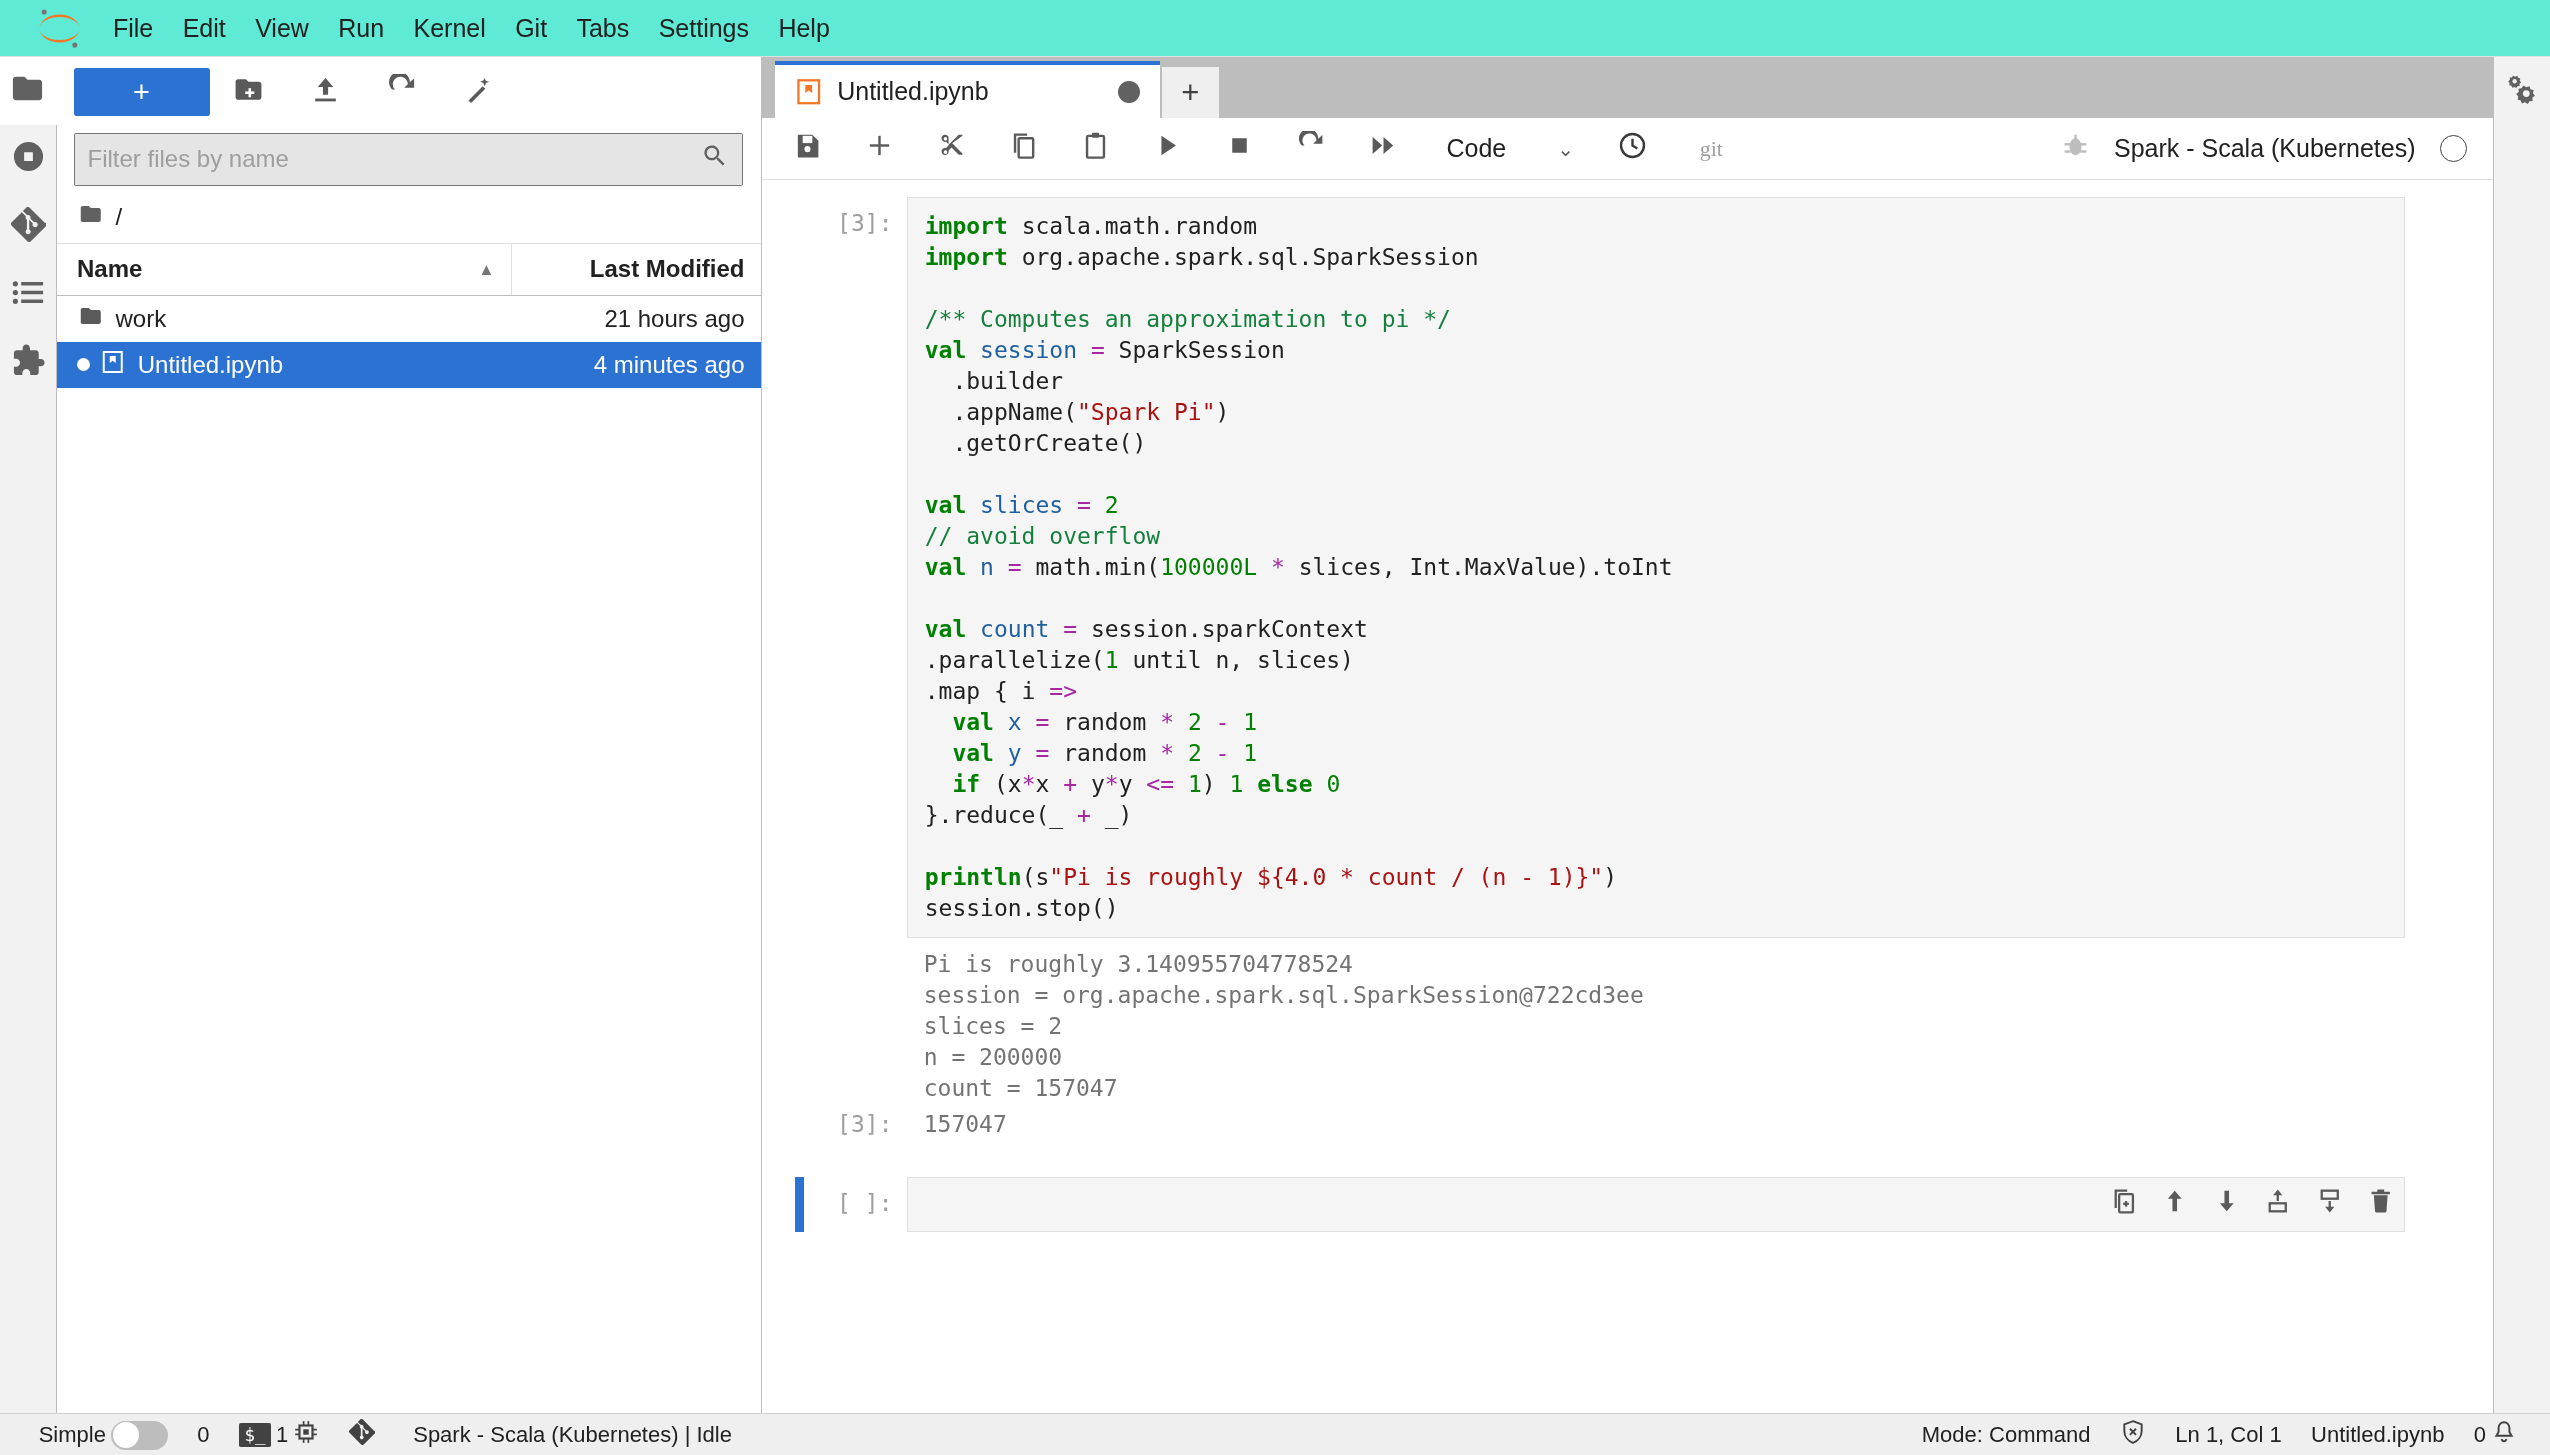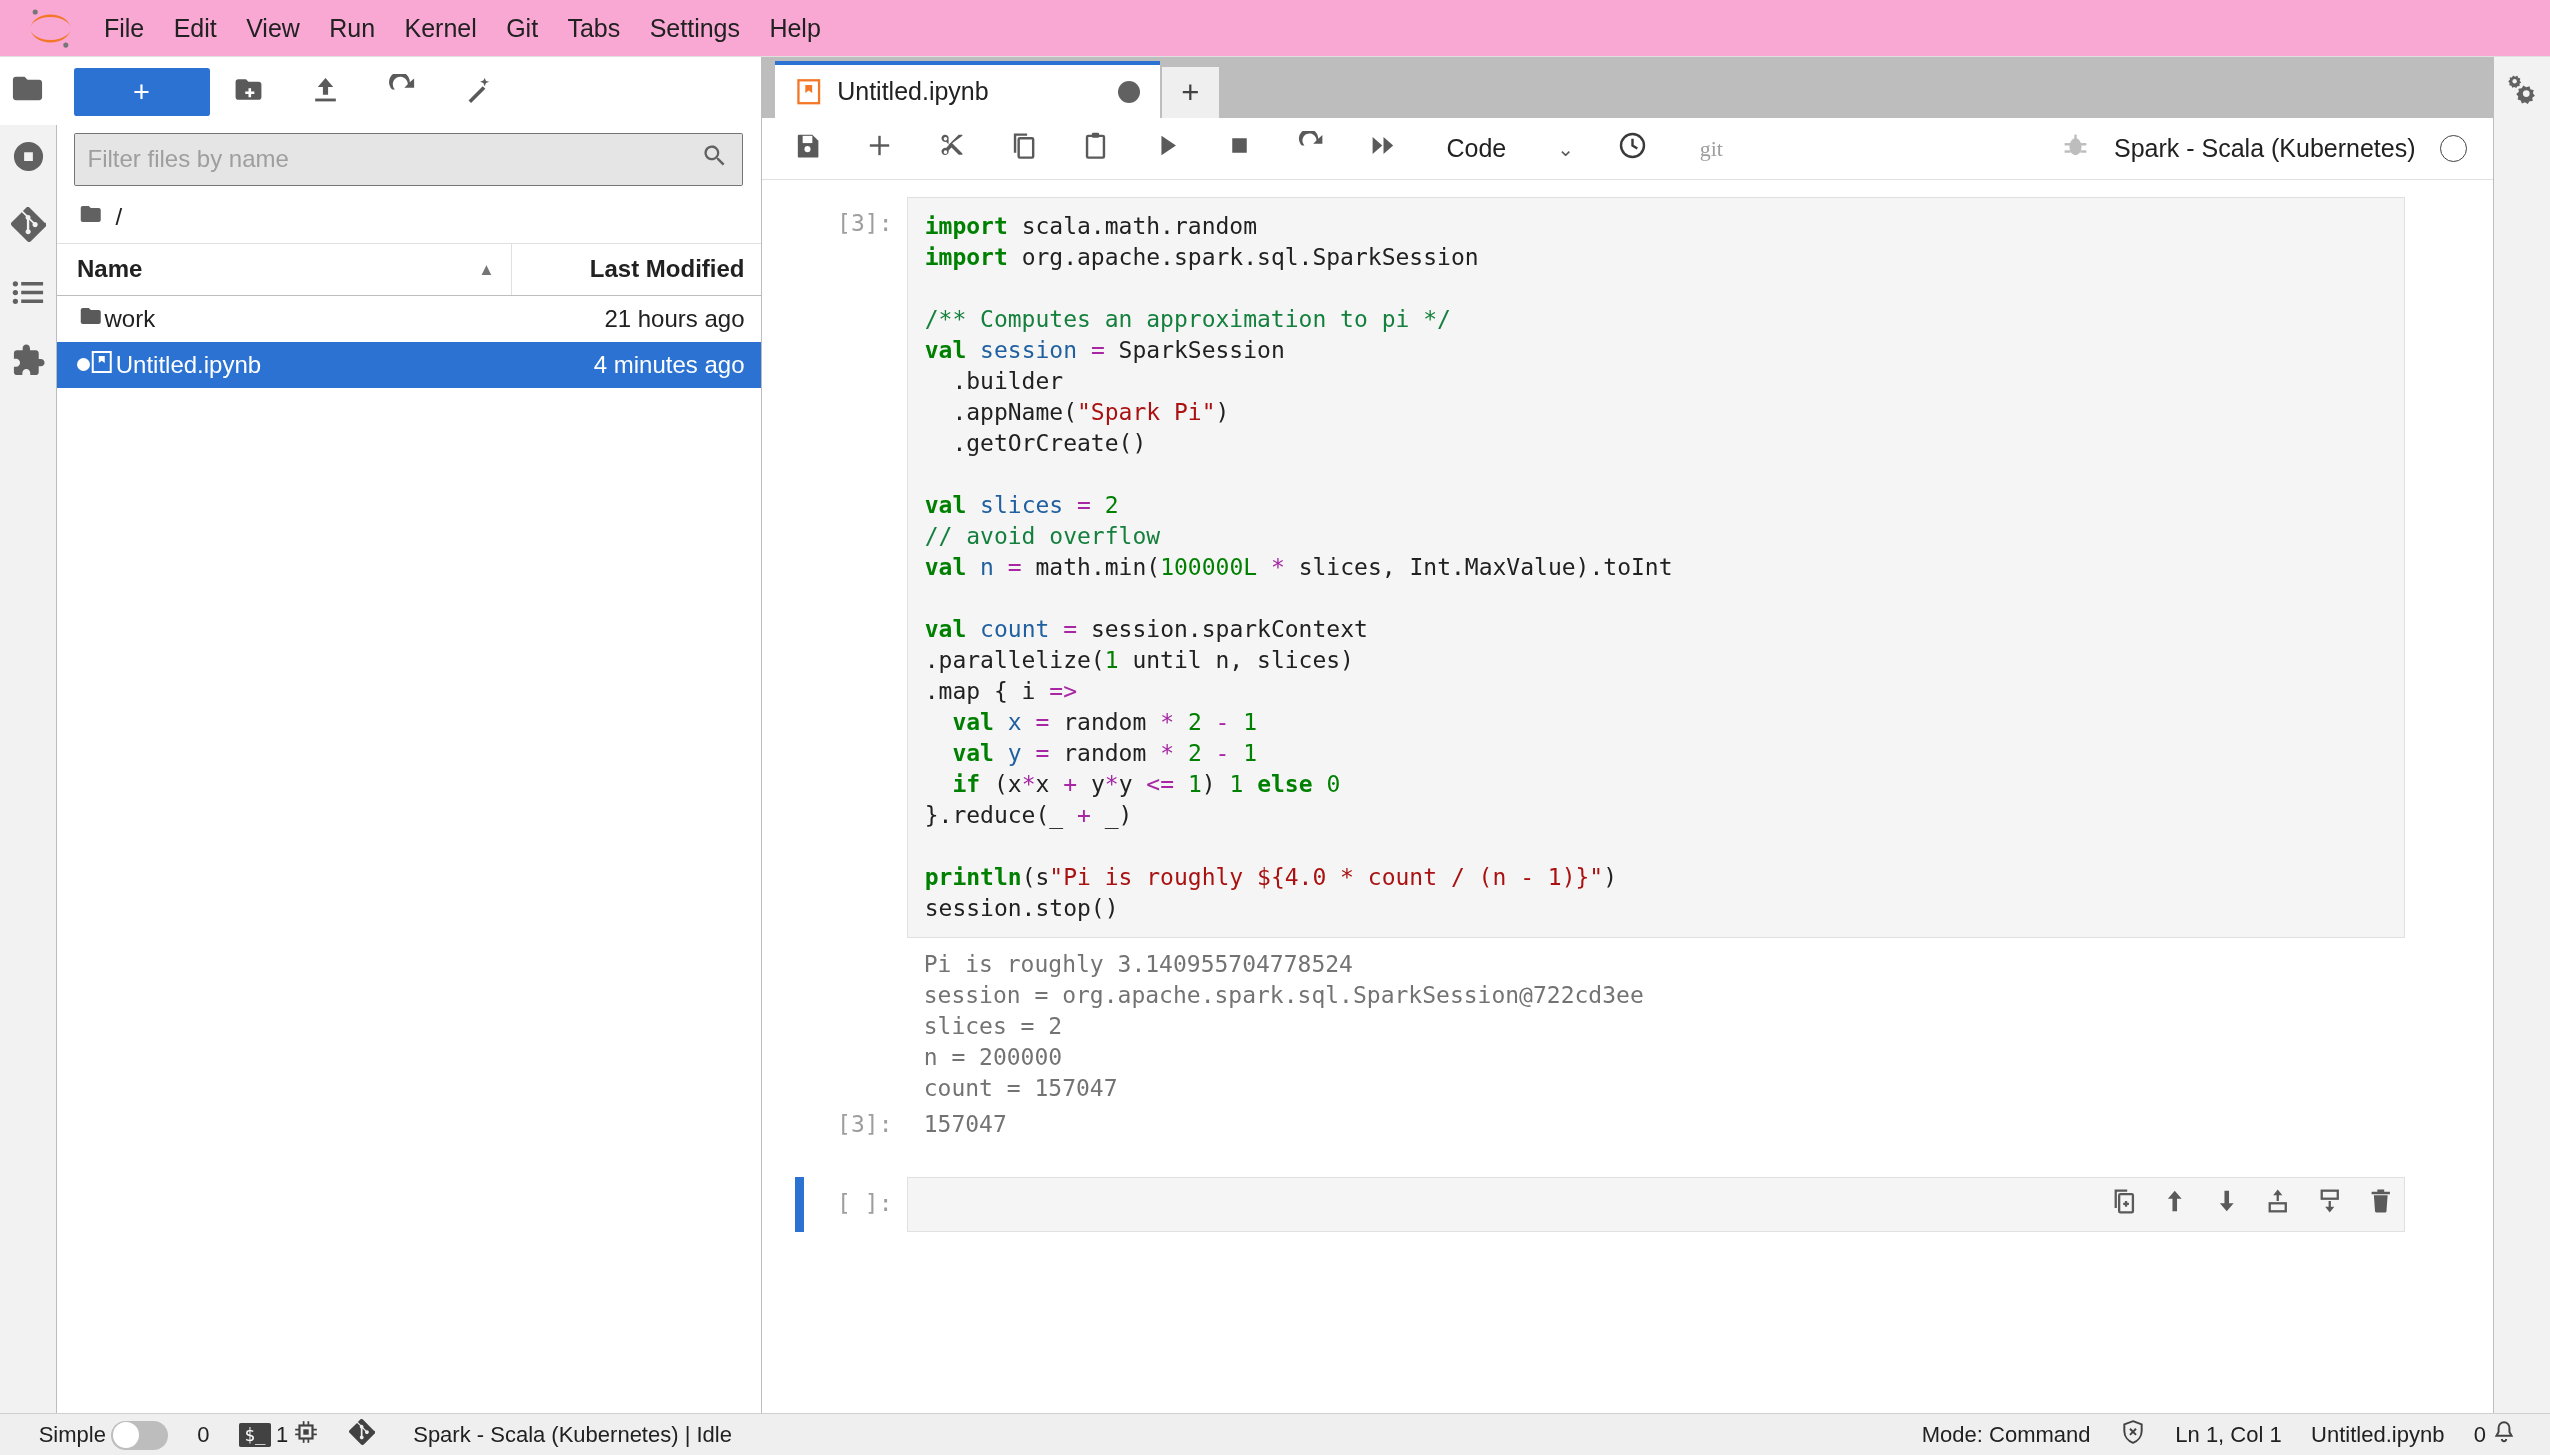--- a/index.html
+++ b/index.html
@@ -6,22 +6,22 @@
   html, body {
     width: 2550px; height: 1456px;
     font-family: "Liberation Sans", sans-serif;
     background: #fff; overflow: hidden;
   }
   body { font-size: 23px; color: #212121; }
 
   
   .menubar {
     height: 57px; display: flex; align-items: center;
-    background: #f9a8d4; border-bottom: 0.9px solid #e0e0e0;
-    padding-left: 18px; position: relative;
+    background: #5eead4; border-bottom: 0.9px solid #e0e0e0;
+    padding-left: 27px; position: relative;
   }
   .jp-logo { width: 51px; height: 51px; position: relative; margin: 0 13px 0 7.3px; flex: 0 0 auto; }
   .jp-logo svg { width: 100%; height: 100%; display: block; }
   .menu-item {
     padding: 5.5px 14.7px; font-size: 25px; color: #212121;
     cursor: pointer; white-space: nowrap; line-height: 1.2;
   }
 
   
   .shell { display: flex; height: 1356px; width: 2550px; }
@@ -89,21 +89,21 @@
   .fb-col-mod {
     width: 250px; text-align: right; padding-right: 16.5px;
     border-left: 0.9px solid #e0e0e0; height: 100%;
     display: flex; align-items: center; justify-content: flex-end;
   }
   .fb-row {
     display: flex; align-items: center; height: 46px;
     font-size: 24px; cursor: pointer;
   }
   .fb-row.selected { background: #2b72d2; color: #fff; }
-  .fb-row-name { flex: 1; display: flex; align-items: center; padding-left: 20px; }
+  .fb-row-name { flex: 1; display: flex; align-items: center; gap: 11px; padding-left: 20px; }
   .fb-row-name svg { width: 27.5px; height: 24px; flex: 0 0 auto; }
   .fb-row-mod { width: 250px; text-align: right; padding-right: 16.5px; white-space: nowrap; }
   .run-dot {
     width: 13px; height: 13px; border-radius: 50%; background: #fff;
     flex: 0 0 auto; margin-right: -1.8px;
   }
 
   
   .main-area { flex: 1; display: flex; flex-direction: column; background: #bdbdbd; min-width: 0; }
   .tabbar { height: 61px; display: flex; align-items: flex-end; background: #bdbdbd; padding-left: 13px; }

